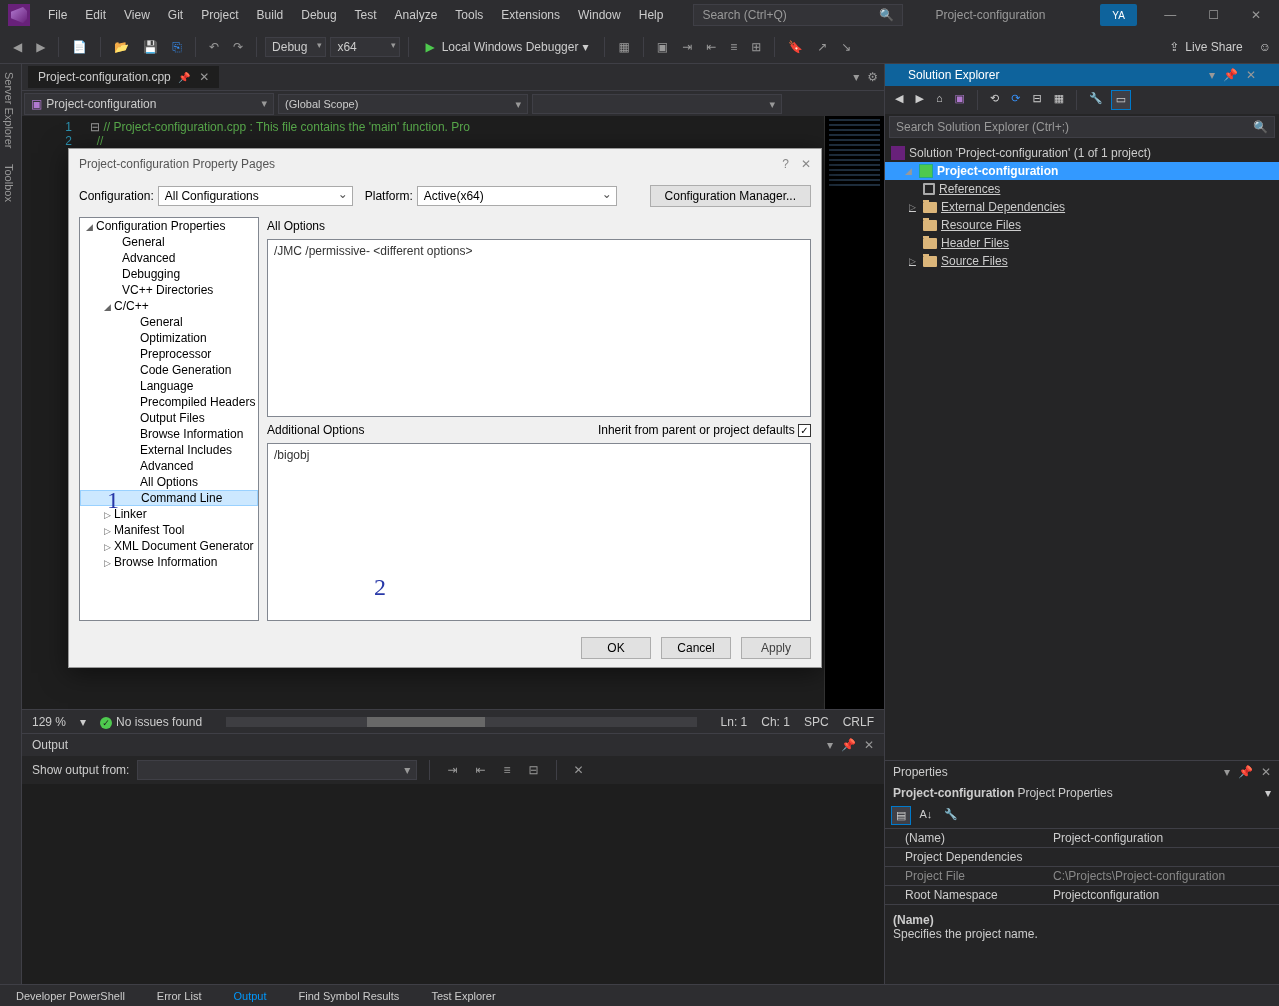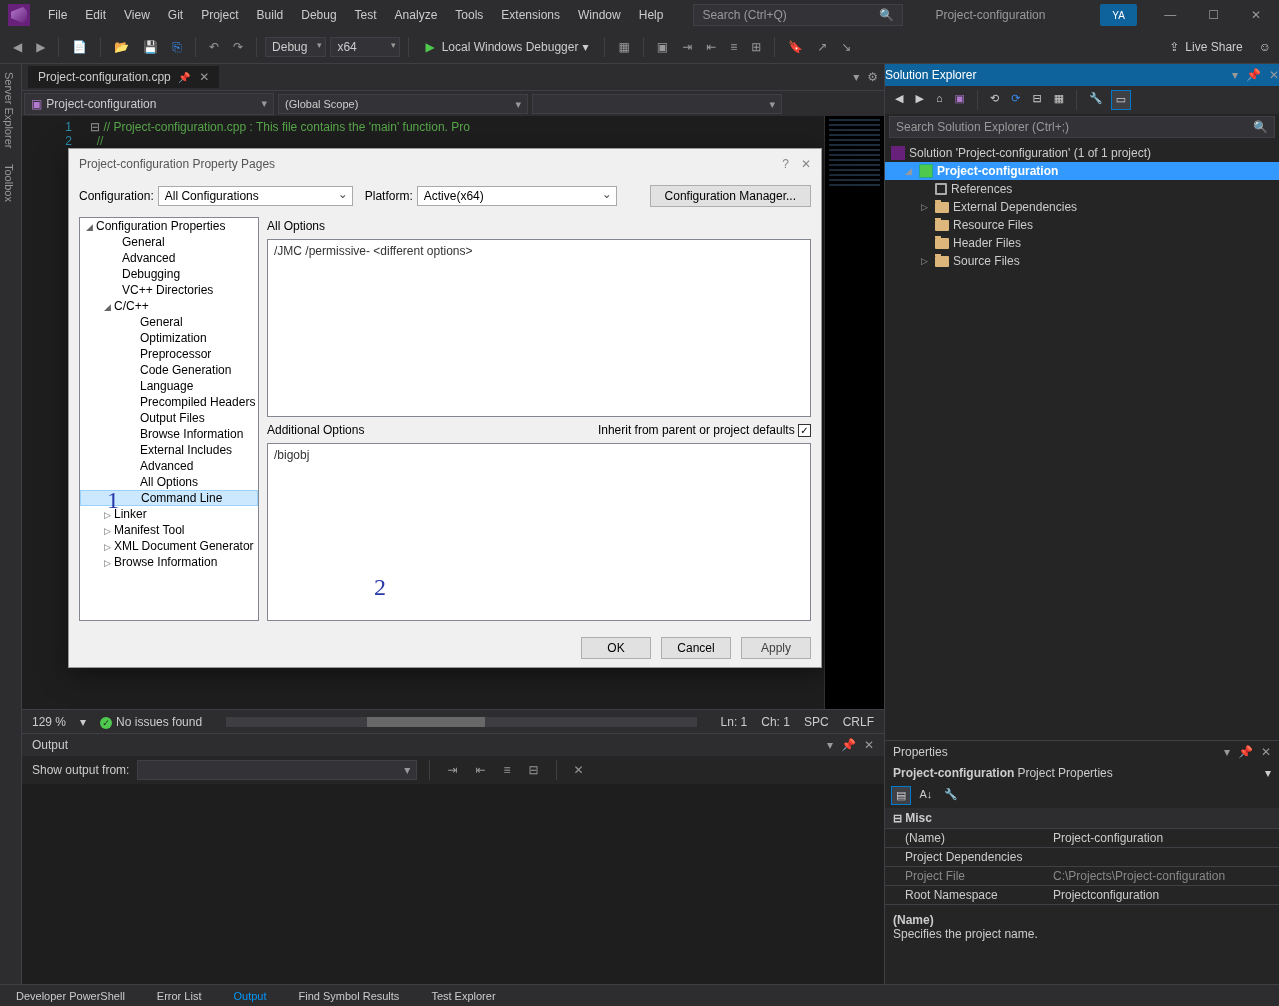--- a/index.html
+++ b/index.html
@@ -41,31 +41,31 @@
 .status-ok::before { content:"✓"; display:inline-block; width:12px; height:12px; background:#4ec94e; border-radius:50%; color:#1e1e1e; text-align:center; line-height:12px; margin-right:4px; font-size:9px; }
 .status-right { margin-left:auto; display:flex; gap:14px; }
 .output-panel { background:#252526; border-top:1px solid #3f3f46; }
 .panel-header { background:#2d2d30; padding:4px 10px; display:flex; align-items:center; justify-content:space-between; color:#ccc; }
 .panel-tools { display:flex; gap:8px; color:#999; font-size:10px; }
 .output-toolbar { padding:4px 10px; display:flex; align-items:center; gap:8px; color:#ccc; }
 .out-select { background:#333337; border:1px solid #3f3f46; width:280px; height:20px; position:relative; }
 .out-select::after { content:"▾"; position:absolute; right:6px; top:2px; color:#999; }
 .output-body { height:200px; background:#1e1e1e; }
 .right-panel { width:395px; background:#252526; display:flex; flex-direction:column; border-left:1px solid #3f3f46; }
-.se-header { background:#0e639c; color:#fff; padding:4px 0; display:flex; justify-content:space-between; align-items:center; font-size:11px; }
+.se-header { background:#0e639c; color:#fff; padding:4px 23px; display:flex; justify-content:space-between; align-items:center; font-size:11px; }
 .se-toolbar { background:#2d2d30; padding:4px 6px; display:flex; gap:4px; }
 .se-tb-btn { padding:2px 4px; color:#ccc; cursor:pointer; font-size:11px; }
 .se-active { background:#3f3f46; border:1px solid #007acc; }
 .se-search { background:#333337; border:1px solid #3f3f46; margin:2px 4px; padding:3px 6px; display:flex; justify-content:space-between; color:#999; font-size:11px; }
 .se-tree { flex:1; padding:4px 0; overflow:auto; }
 .tree-row { display:flex; align-items:center; padding:2px 6px; gap:4px; color:#ccc; font-size:12px; cursor:pointer; }
 .tree-selected { background:#3399ff; color:#fff; }
 .tree-bold { font-weight:bold; }
 .tree-indent-1 { padding-left:20px; }
-.tree-indent-2 { padding-left:36px; }
+.tree-indent-2 { padding-left:24px;text-decoration:underline; }
 .tree-arrow { font-size:9px; width:10px; color:#999; }
 .folder-icon { width:14px; height:11px; background:#dcb67a; border-radius:1px; position:relative; }
 .folder-icon::before { content:""; position:absolute; top:-2px; left:0; width:6px; height:2px; background:#dcb67a; }
 .sln-icon { width:14px; height:14px; background:#68217a; }
 .proj-icon { width:14px; height:14px; background:#4ec94e; border:1px solid #2a8; }
 .ref-icon { width:12px; height:12px; border:2px solid #aaa; border-radius:1px; }
 .props-panel { border-top:1px solid #3f3f46; }
 .props-header { padding:4px 8px; display:flex; justify-content:space-between; color:#ccc; font-size:11px; }
 .props-sub { padding:3px 8px; color:#ccc; font-size:11px; }
 .props-bold { font-weight:bold; }
@@ -348,21 +348,20 @@
         <span class="props-bold">Project-configuration</span>
         <span>Project Properties</span>
         <span style="float:right">▾</span>
       </div>
       <div class="props-tb">
         <span class="se-tb-btn se-active">▤</span>
         <span class="se-tb-btn">A↓</span>
         <span class="se-tb-btn">🔧</span>
       </div>
       <div class="props-grid">
-        <div class="props-cat">⊟ <span>Misc</span></div>
         <div class="props-row">
           <div class="props-key">(Name)</div>
             <div class="props-val">Project-configuration</div>
         </div>
         <div class="props-row">
           <div class="props-key">Project Dependencies</div>
             <div class="props-val"></div>
         </div>
         <div class="props-row props-dim">
           <div class="props-key">Project File</div>

